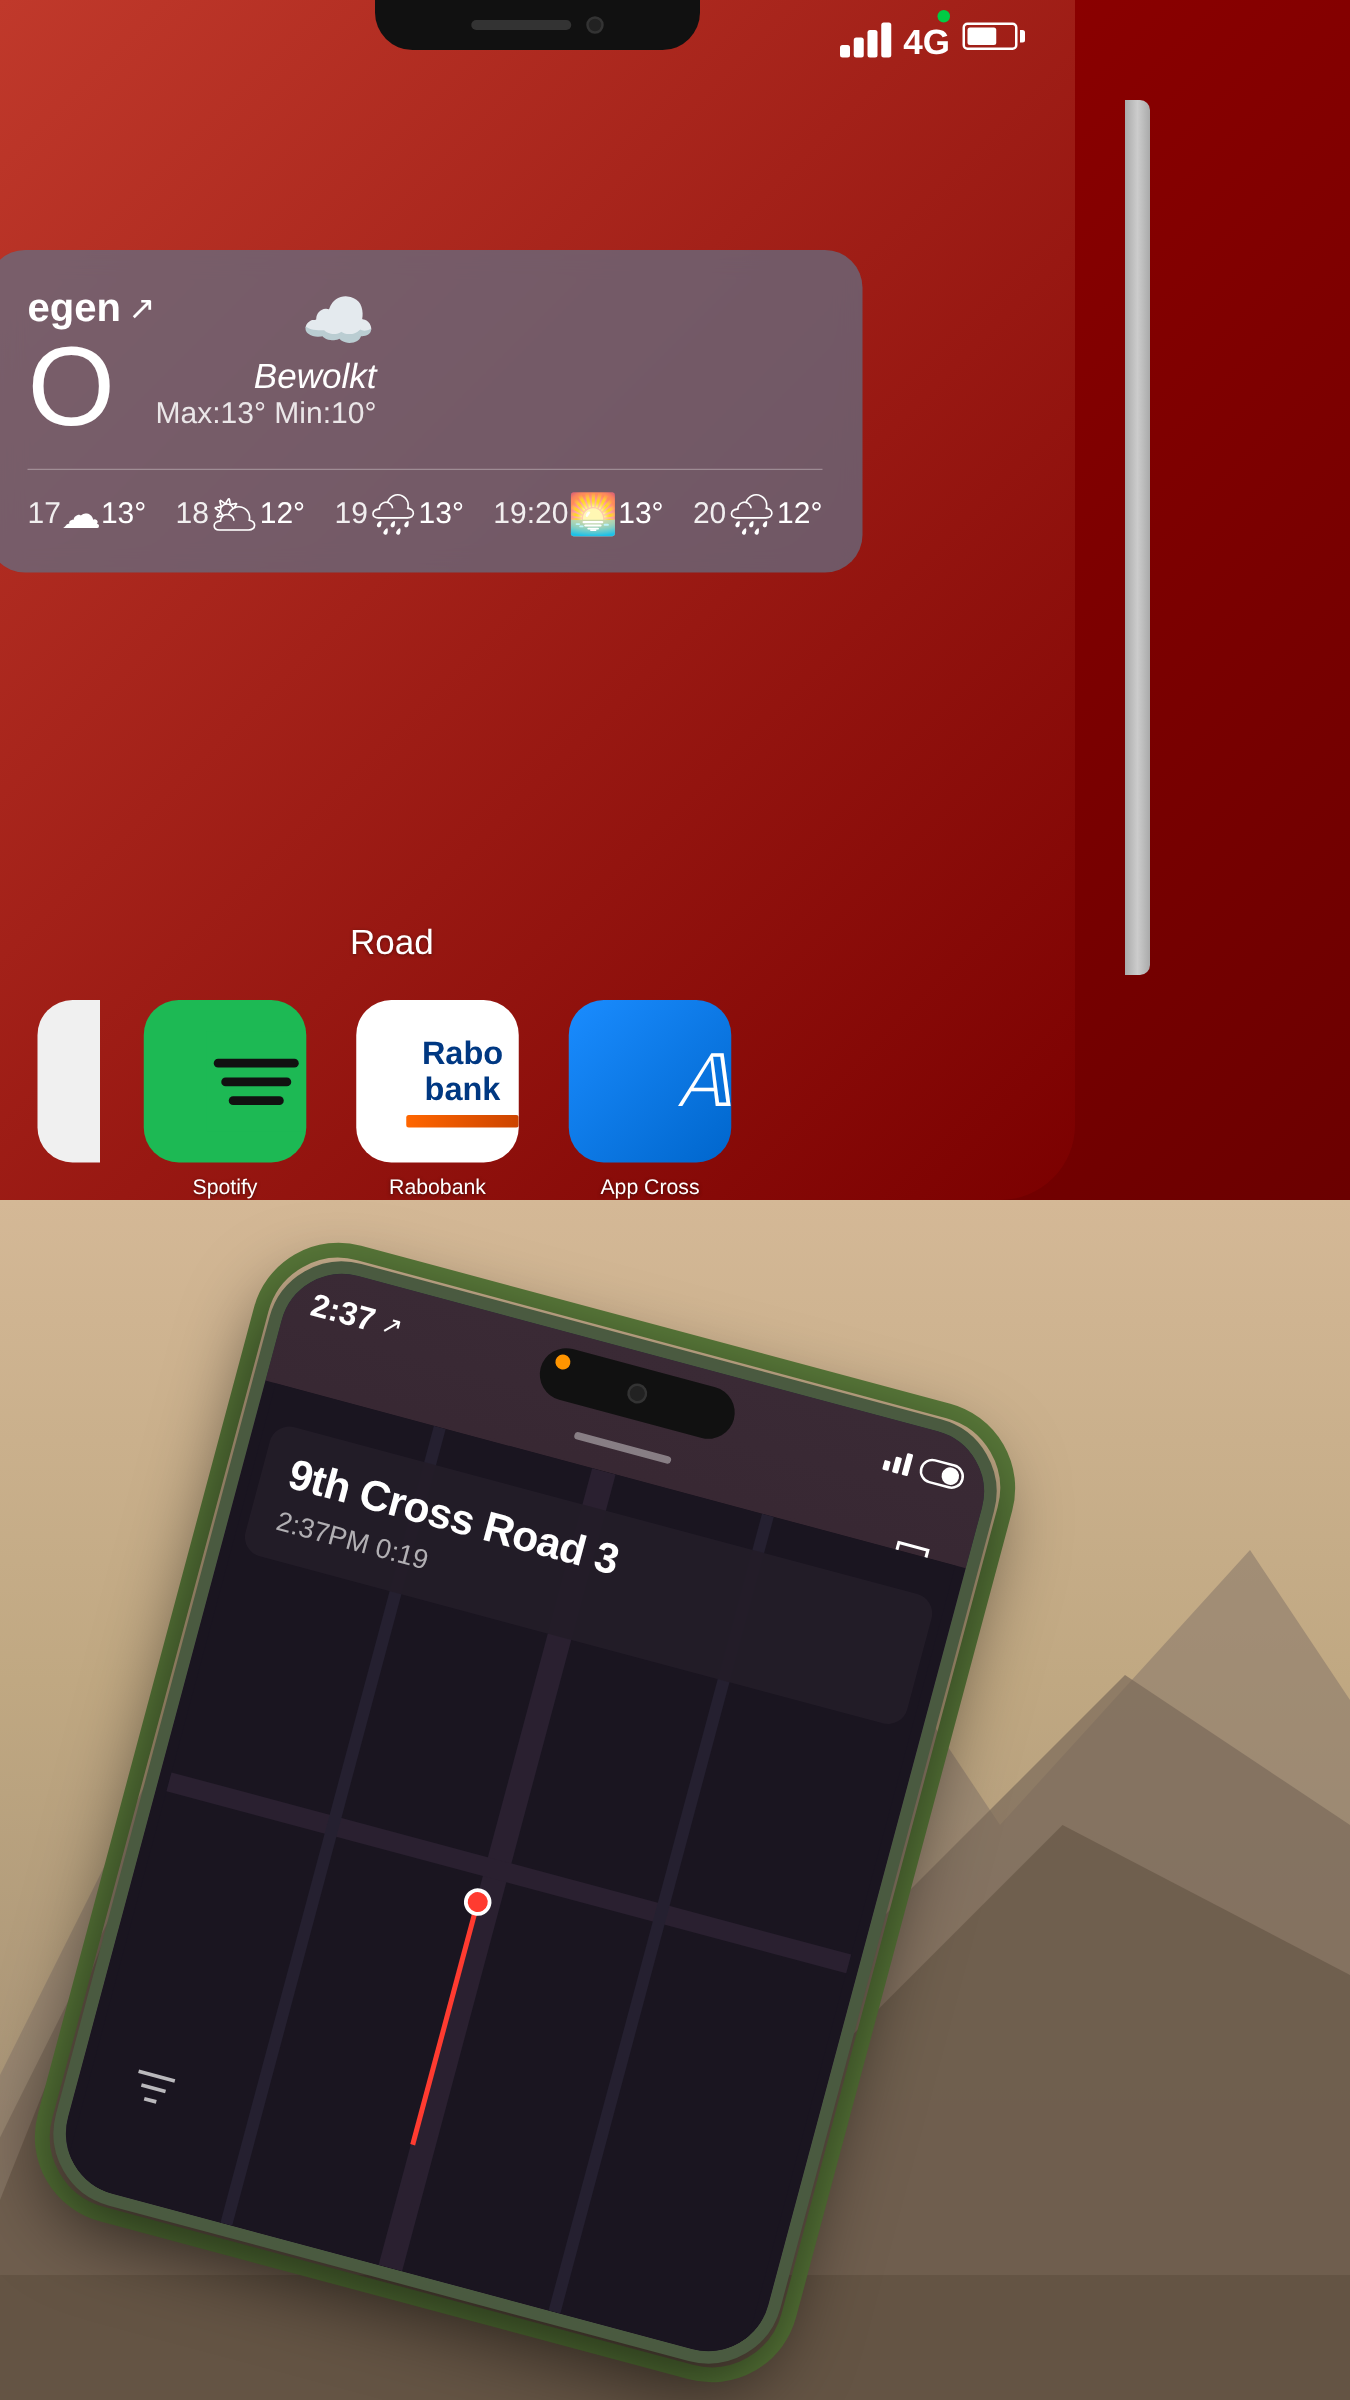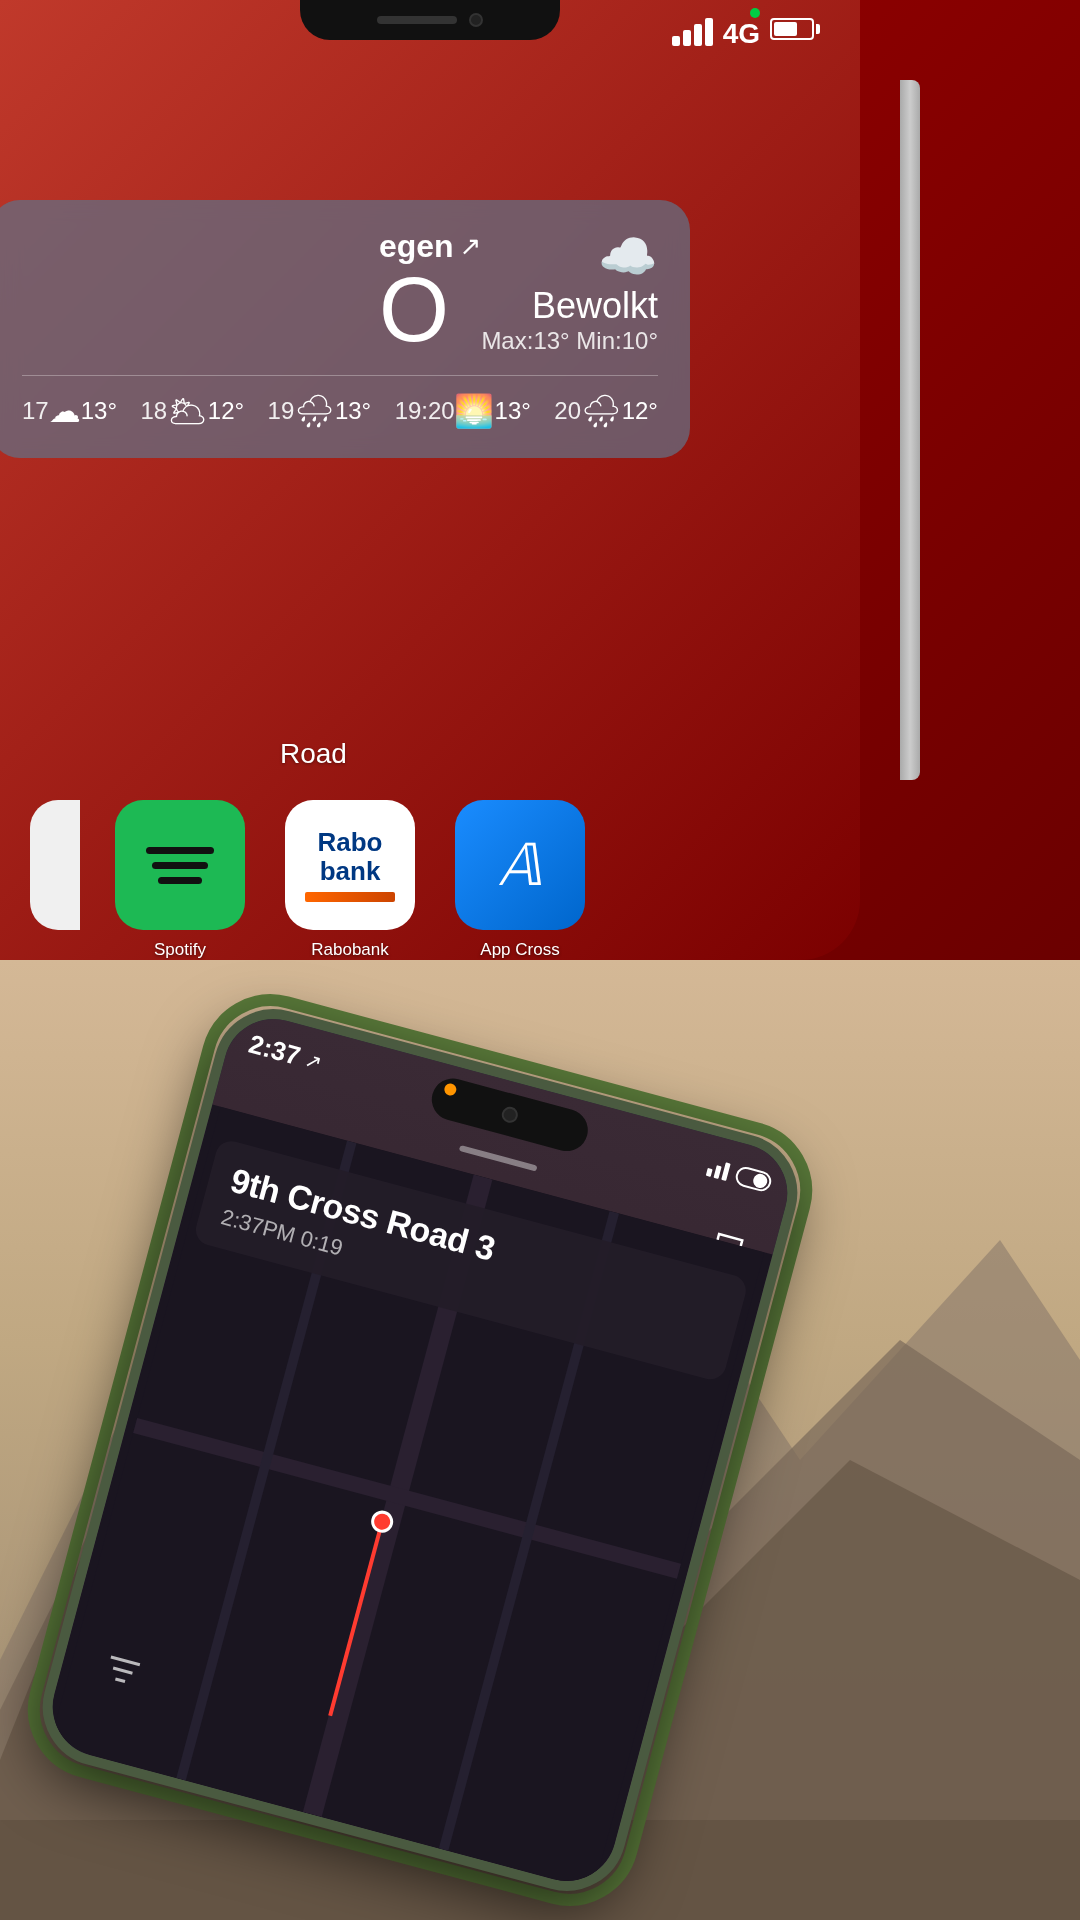--- a/index.html
+++ b/index.html
@@ -129,21 +129,21 @@
       width: 700px;
       background: rgba(100, 110, 130, 0.75);
       border-radius: 30px;
       padding: 28px 32px;
       color: white;
       backdrop-filter: blur(10px);
     }
 
     .weather-header {
       display: flex;
-      justify-content: flex-end;
+      justify-content: flex-start;
       align-items: flex-start;
     }
 
     .weather-forecast {
       display: flex;
       justify-content: space-between;
       margin-top: 20px;
       border-top: 1px solid rgba(255,255,255,0.3);
       padding-top: 16px;
     }
@@ -197,21 +197,21 @@
       gap: 10px;
       width: 140px;
     }
 
     .app-icon {
       width: 130px;
       height: 130px;
       border-radius: 28px;
       display: flex;
       align-items: center;
-      justify-content: center;
+      justify-content: flex-end;
       font-size: 64px;
       overflow: hidden;
       position: relative;
     }
 
     .app-icon-partial {
       width: 55px;
       height: 130px;
       border-radius: 28px;
       display: flex;
@@ -513,21 +513,21 @@
       <div class="weather-header">
         <div>
           <div style="display:flex;align-items:center;">
             <span style="font-size:32px;font-weight:600;">egen</span>
             <span style="font-size:26px;margin-left:6px;">↗</span>
           </div>
           <div style="font-size:90px;font-weight:200;line-height:1.0;color:white;">O</div>
         </div>
         <div style="text-align:right;">
           <div style="font-size:48px;text-align:right;">☁️</div>
-          <div style="font-size:36px;font-weight:400;">Bewolkt</div>
+          <div style="font-size:28px;font-weight:400;font-style:italic;">Bewolkt</div>
           <div style="font-size:24px;color:rgba(255,255,255,0.85);">
             <span>Max:13°</span>
             <span>Min:10°</span>
           </div>
         </div>
       </div>
 
       <div class="weather-forecast">
         <div class="forecast-item">
           <span class="forecast-day">17</span>

